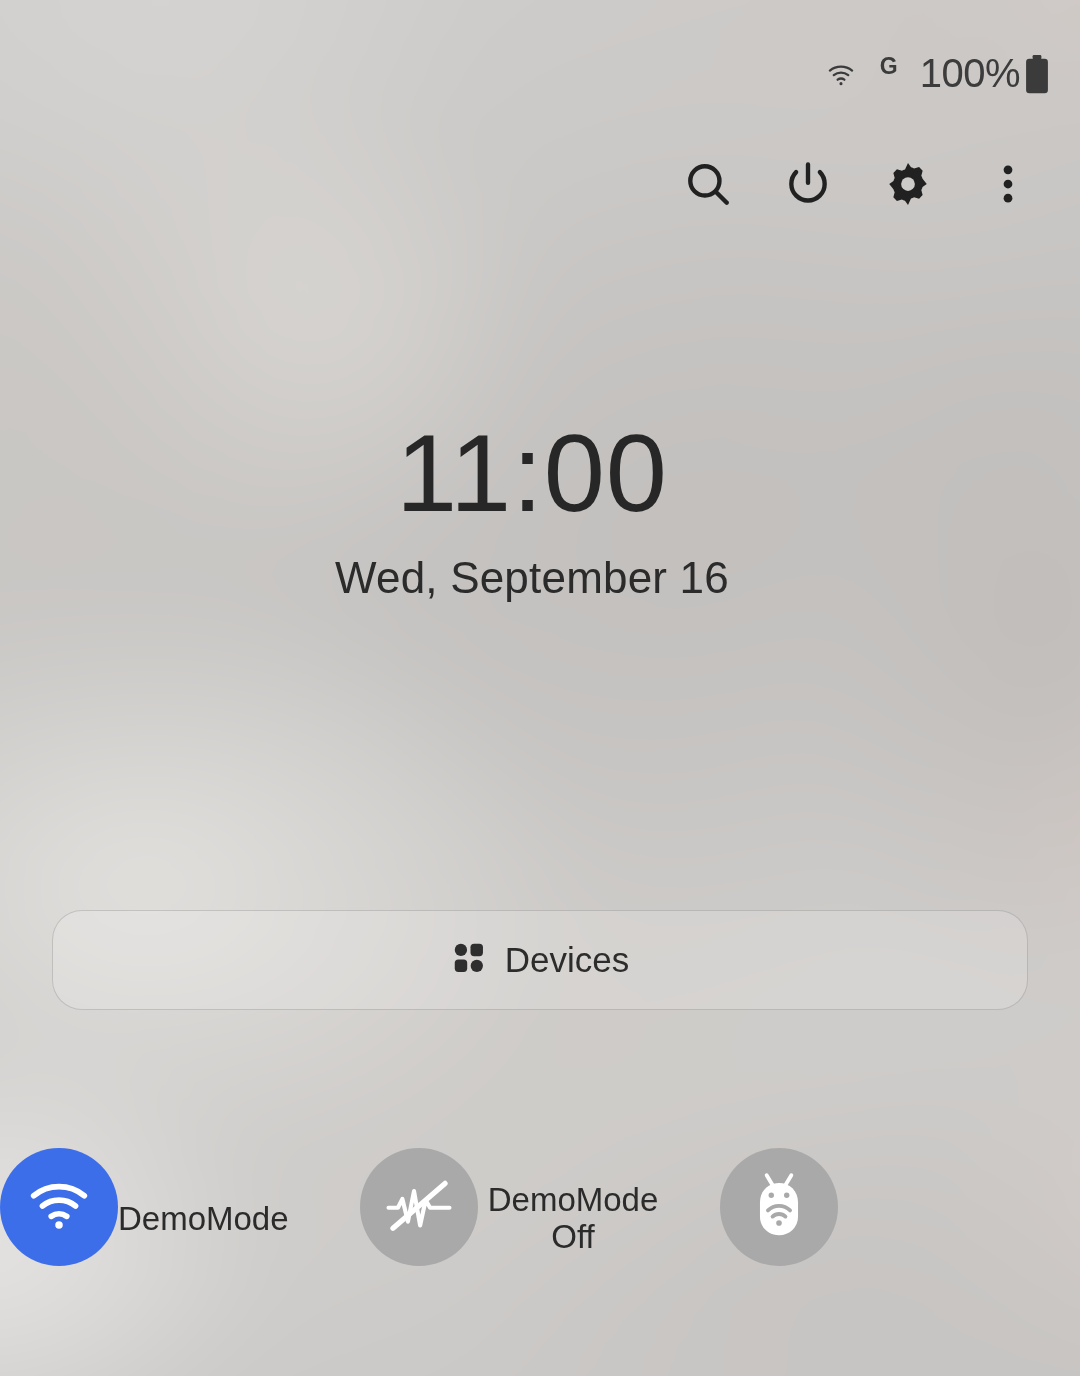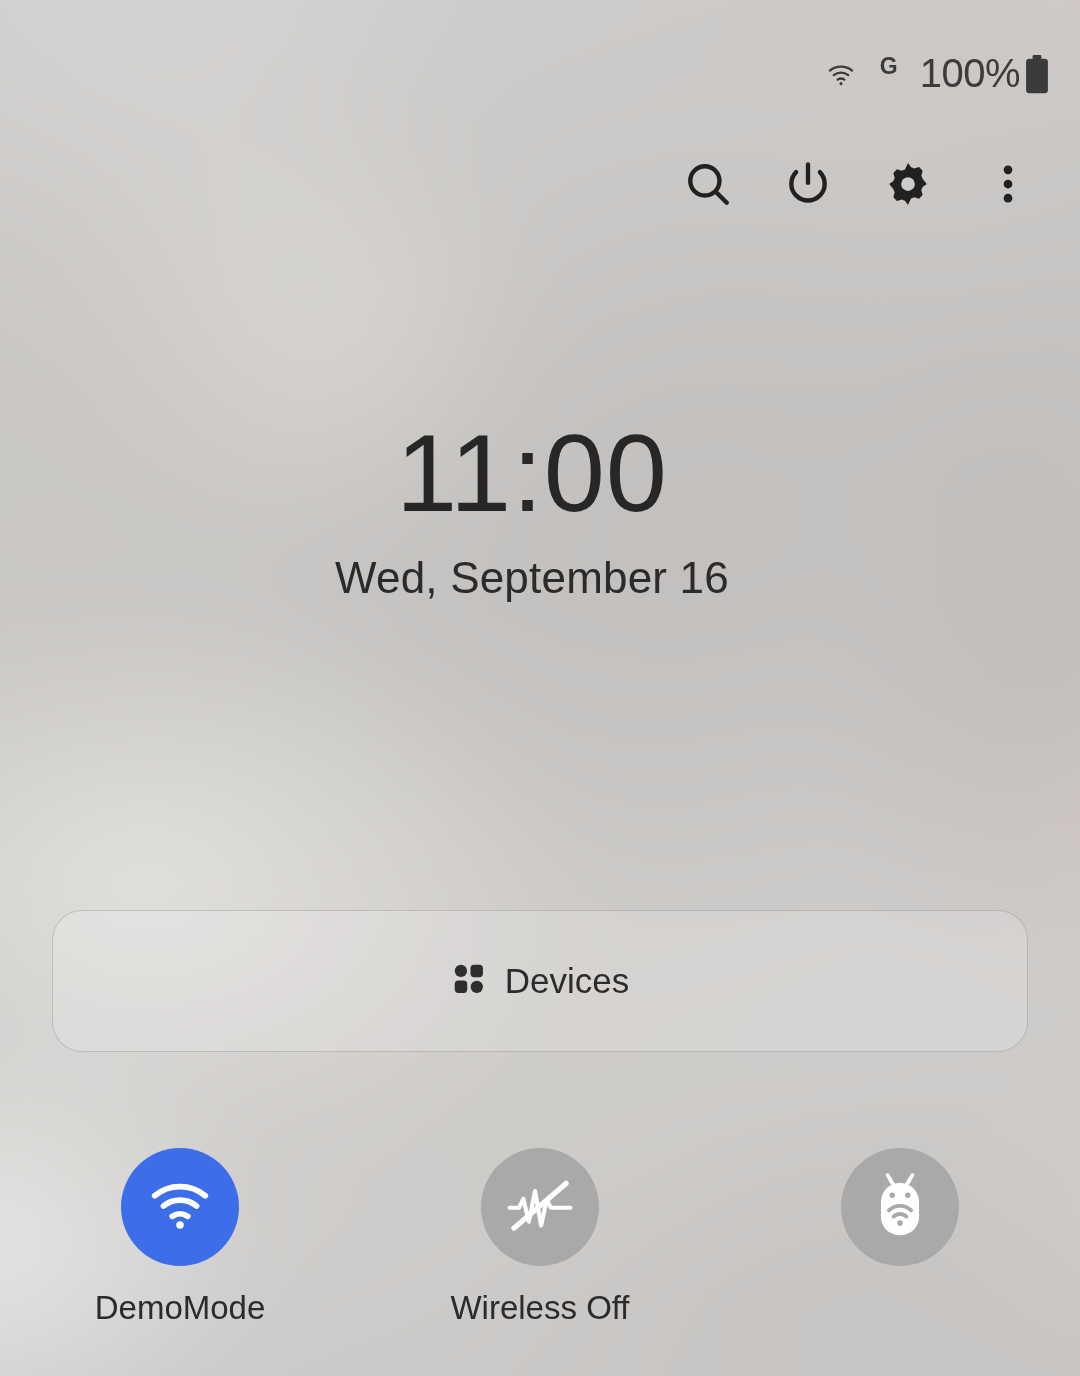--- a/index.html
+++ b/index.html
@@ -79,21 +79,21 @@
     font-size:44px; font-weight:400; color:#2b2b2b;
     margin-top:22px; letter-spacing:.2px;
   }
 
   
   #pill-row {
     position:absolute; top:910px; left:52px; right:52px;
     display:flex; gap:40px;
   }
   .pill {
-    flex:1; height:142px;
+    flex:1; height:100px;
     border-radius:30px;
     border:1px solid rgba(120,120,120,.30);
     background:rgba(255,255,255,.16);
     display:flex; align-items:center; justify-content:center;
     cursor:pointer;
     position:relative;
   }
   .pill-inner { display:flex; align-items:center; gap:18px; }
   .pill-label { font-size:35px; color:#2c2c2c; }
   .pill-divider {
@@ -110,21 +110,21 @@
     cursor:pointer;
   }
 
   
   #tiles {
     position:absolute; top:1148px; left:0; right:0;
     display:flex;
   }
   .tile {
     flex:1;
-    display:flex; flex-direction:column; align-items:center;
+    display:flex; flex-direction:row; align-items:center;
     cursor:pointer;
   }
   .tile-circle {
     width:118px; height:118px; border-radius:50%;
     display:flex; align-items:center; justify-content:center;
   }
   .tile-circle.on  { background:#3d6ee9; }
   .tile-circle.off { background:#a9a9a9; }
   .tile-label {
     margin-top:24px;
@@ -244,21 +244,21 @@
 
     <div class="tile">
       <div class="tile-circle off">
         <span>
           <svg width="72" height="62" viewBox="0 0 26 22" fill="none" stroke="#ffffff" stroke-width="1.5" stroke-linecap="round" stroke-linejoin="round">
             <path d="M2 12h3.4l1.6-3.2 2 8.2 2.2-11 2.2 12.4 2-9.2 1.6 2.8H24"></path>
             <line x1="3.6" y1="19.4" x2="22.4" y2="3.2" stroke-width="1.9"></line>
           </svg>
         </span>
       </div>
-      <div class="tile-label">Wireless Off</div>
+      <div class="tile-label">DemoMode Off</div>
     </div>
 
     <div class="tile">
       <div class="tile-circle off">
         <span>
           <svg width="64" height="72" viewBox="0 0 24 28" fill="none">
             <path d="M7.2 2.4L9.6 6.4" stroke="#ffffff" stroke-width="1.5" stroke-linecap="round"></path>
             <path d="M16.8 2.4L14.4 6.4" stroke="#ffffff" stroke-width="1.5" stroke-linecap="round"></path>
             <path d="M4.6 13c0-4.6 3.3-7.6 7.4-7.6s7.4 3 7.4 7.6v5.6c0 4.1-3.3 7.2-7.4 7.2s-7.4-3.1-7.4-7.2z" fill="#ffffff"></path>
             <circle cx="9" cy="10.2" r="1.05" fill="#a9a9a9"></circle>

